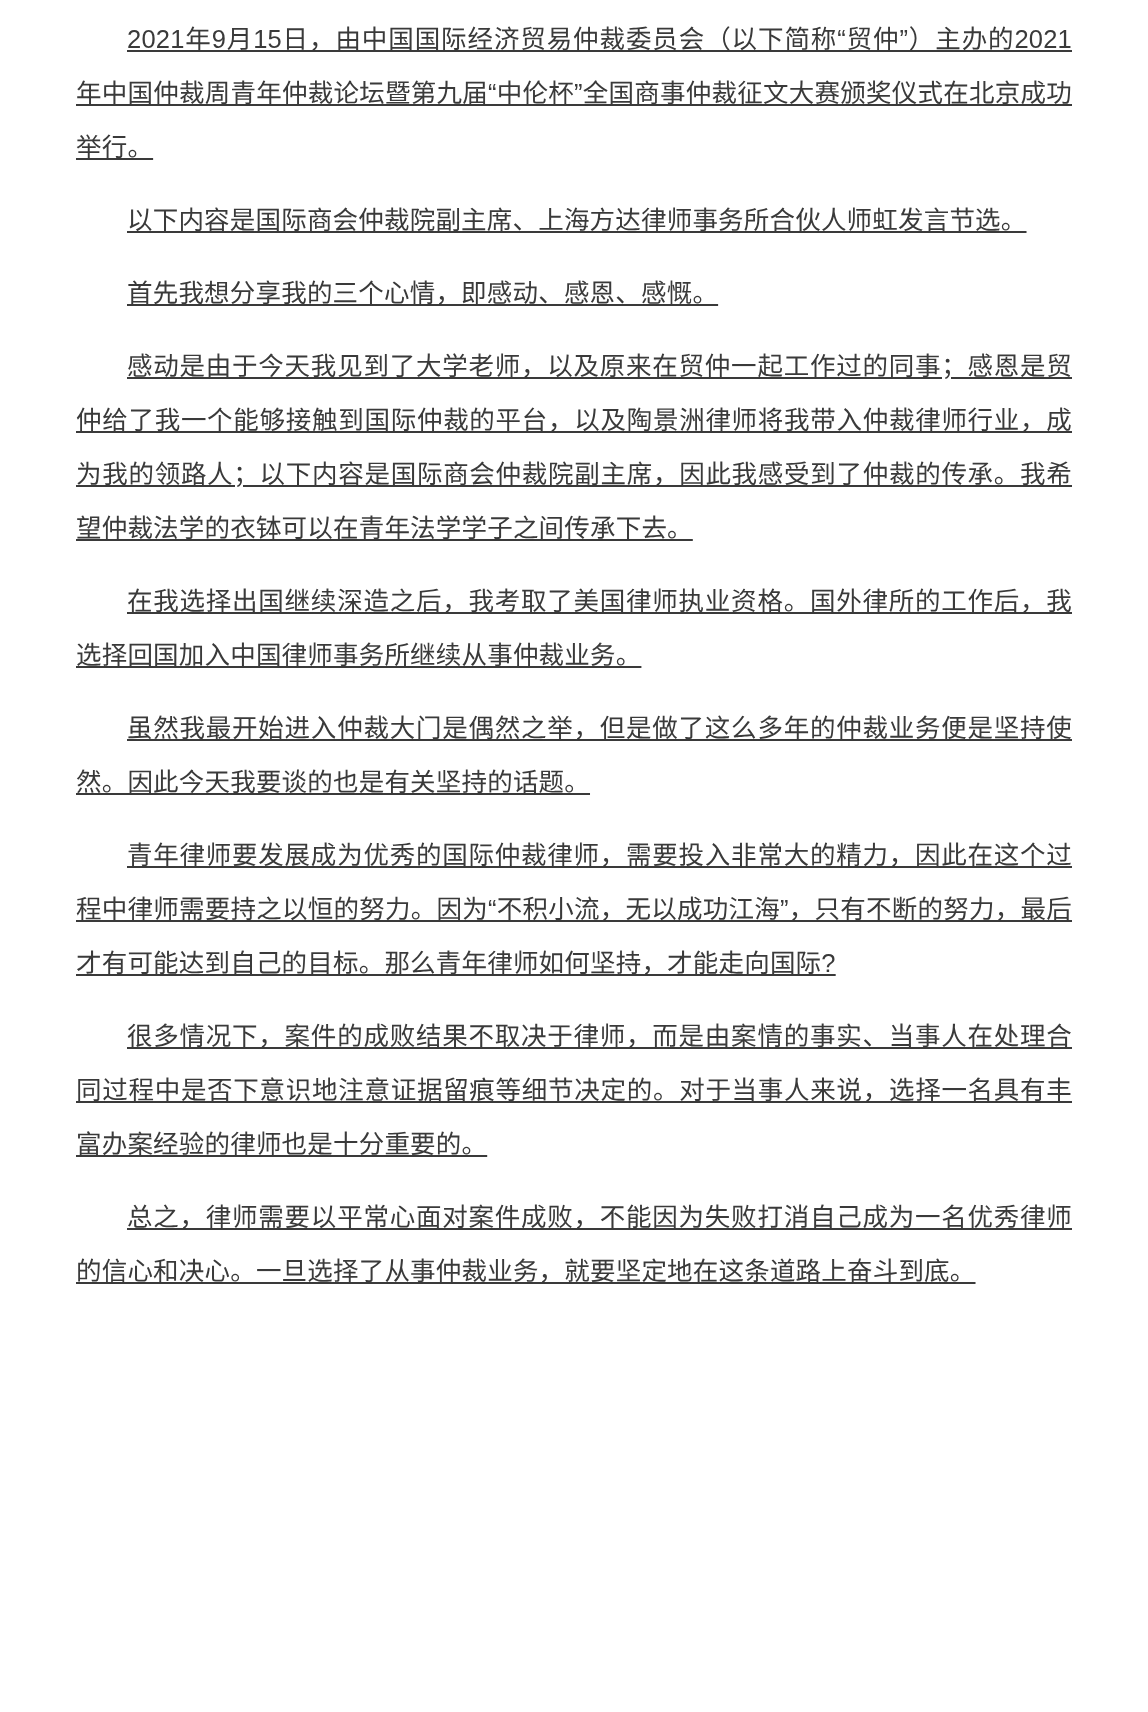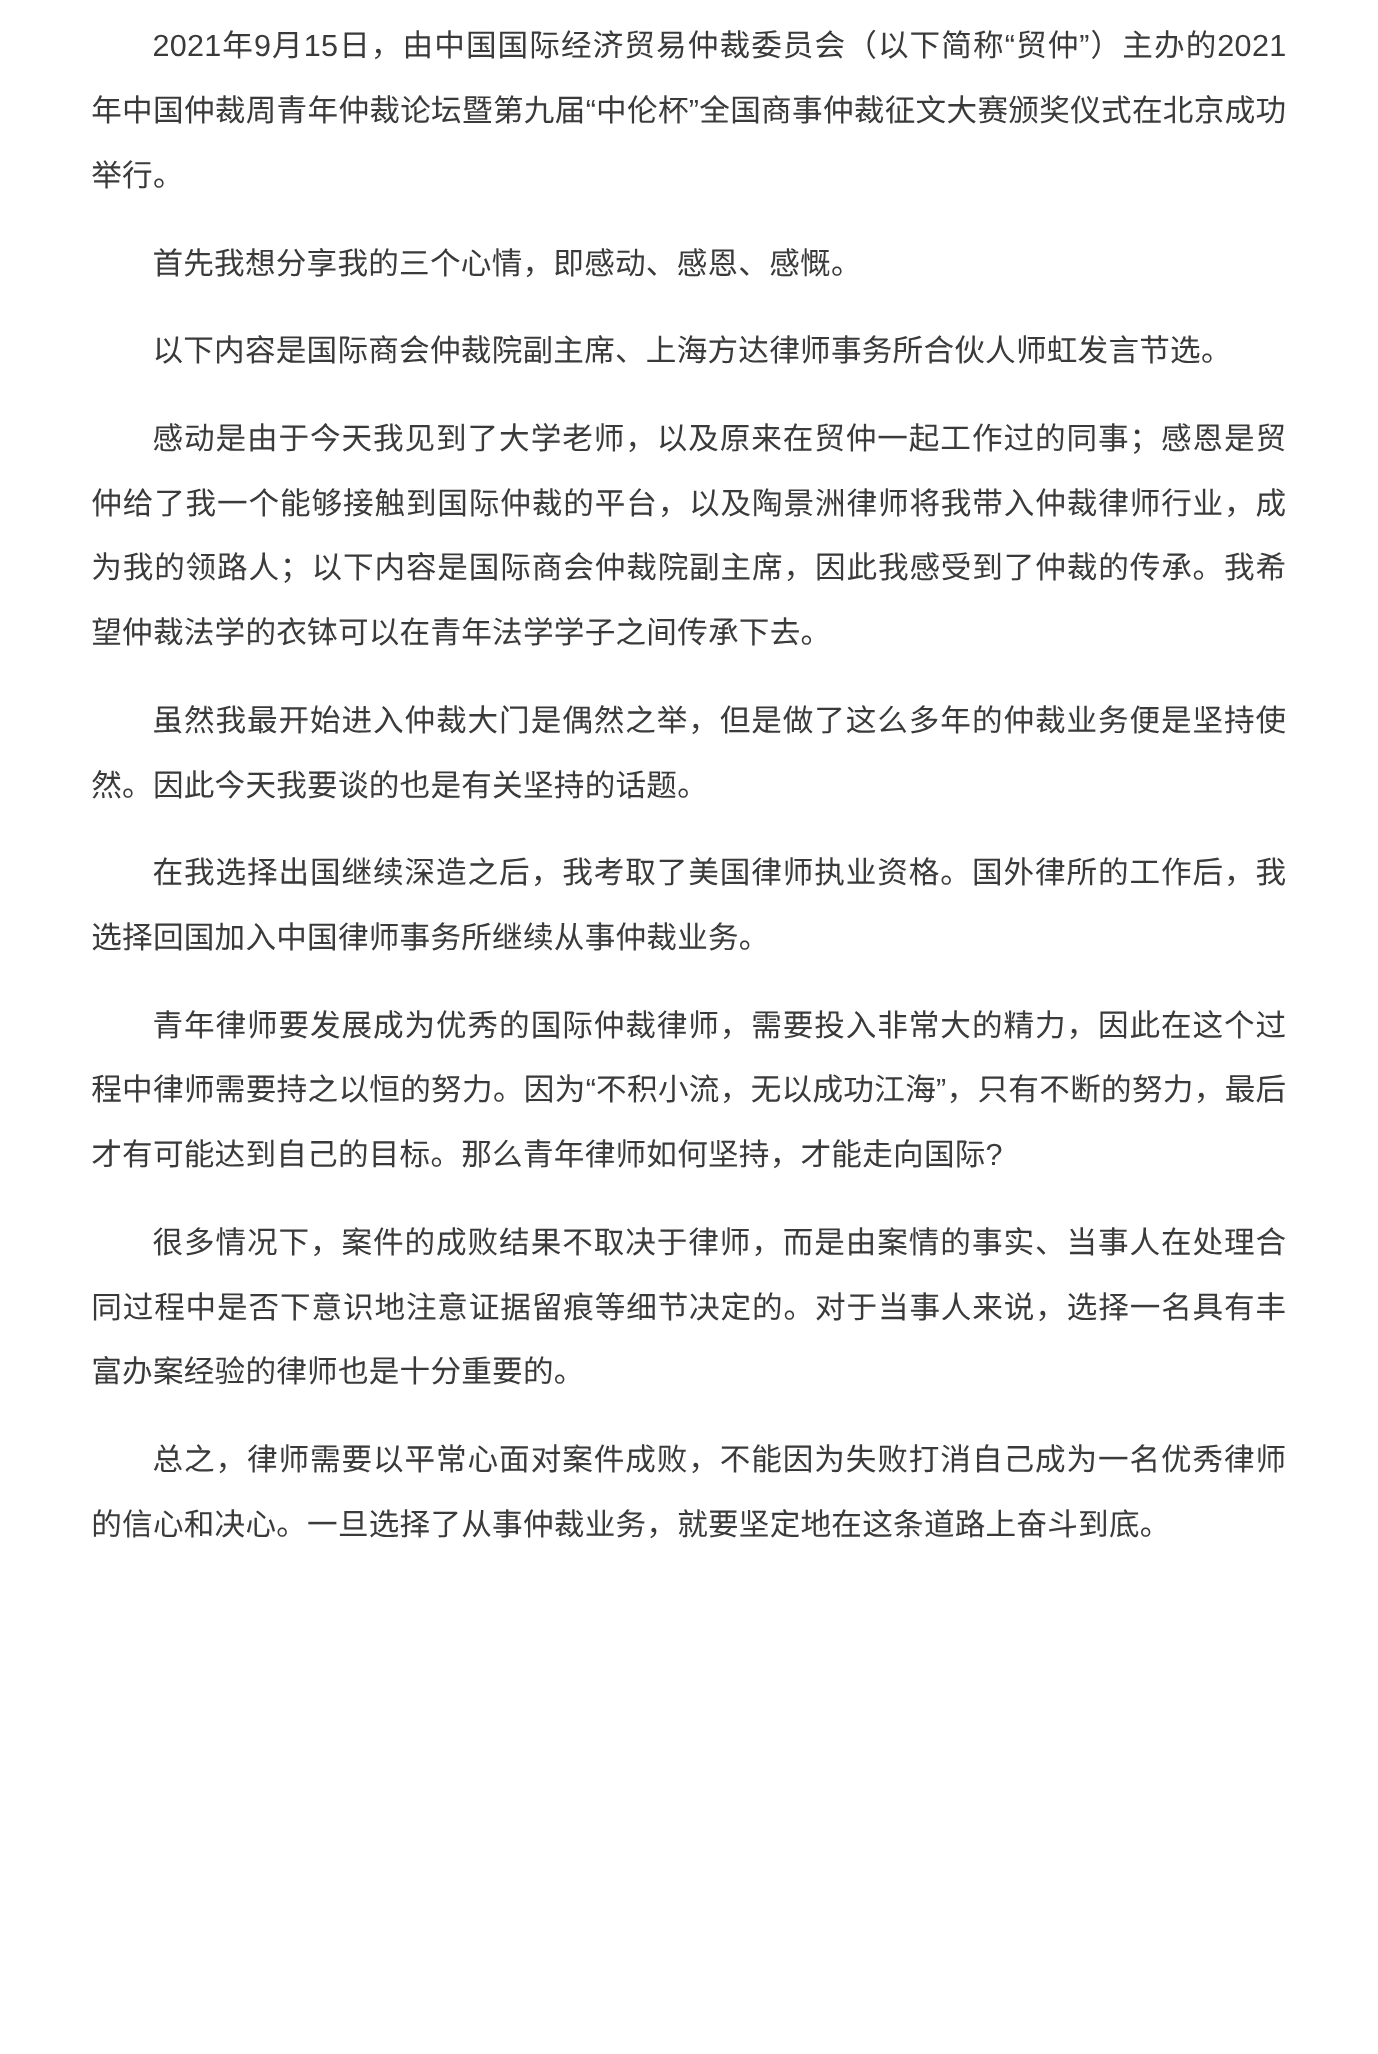--- a/index.html
+++ b/index.html
@@ -30,32 +30,33 @@
     color: #3a3a3a;
     letter-spacing: 0.2px;
     text-align: justify;
     text-justify: inter-ideograph;
   }
 
   .article-body p {
     margin: 0 0 19px 0;
     text-indent: 2em;
     word-break: break-all;
+    text-decoration: underline;
   }
 </style>
 </head>
 <body>
 
 <div id="article-page">
 
   <div class="article-body">
     <p>2021年9月15日，由中国国际经济贸易仲裁委员会（以下简称“贸仲”）主办的2021年中国仲裁周青年仲裁论坛暨第九届“中伦杯”全国商事仲裁征文大赛颁奖仪式在北京成功举行。</p>
+    <p>以下内容是国际商会仲裁院副主席、上海方达律师事务所合伙人师虹发言节选。</p>
     <p>首先我想分享我的三个心情，即感动、感恩、感慨。</p>
-    <p>以下内容是国际商会仲裁院副主席、上海方达律师事务所合伙人师虹发言节选。</p>
     <p>感动是由于今天我见到了大学老师，以及原来在贸仲一起工作过的同事；感恩是贸仲给了我一个能够接触到国际仲裁的平台，以及陶景洲律师将我带入仲裁律师行业，成为我的领路人；以下内容是国际商会仲裁院副主席，因此我感受到了仲裁的传承。我希望仲裁法学的衣钵可以在青年法学学子之间传承下去。</p>
+    <p>在我选择出国继续深造之后，我考取了美国律师执业资格。国外律所的工作后，我选择回国加入中国律师事务所继续从事仲裁业务。</p>
     <p>虽然我最开始进入仲裁大门是偶然之举，但是做了这么多年的仲裁业务便是坚持使然。因此今天我要谈的也是有关坚持的话题。</p>
-    <p>在我选择出国继续深造之后，我考取了美国律师执业资格。国外律所的工作后，我选择回国加入中国律师事务所继续从事仲裁业务。</p>
     <p>青年律师要发展成为优秀的国际仲裁律师，需要投入非常大的精力，因此在这个过程中律师需要持之以恒的努力。因为“不积小流，无以成功江海”，只有不断的努力，最后才有可能达到自己的目标。那么青年律师如何坚持，才能走向国际?</p>
     <p>很多情况下，案件的成败结果不取决于律师，而是由案情的事实、当事人在处理合同过程中是否下意识地注意证据留痕等细节决定的。对于当事人来说，选择一名具有丰富办案经验的律师也是十分重要的。</p>
     <p>总之，律师需要以平常心面对案件成败，不能因为失败打消自己成为一名优秀律师的信心和决心。一旦选择了从事仲裁业务，就要坚定地在这条道路上奋斗到底。</p>
   </div>
 
 </div>
 
 </body></html>

